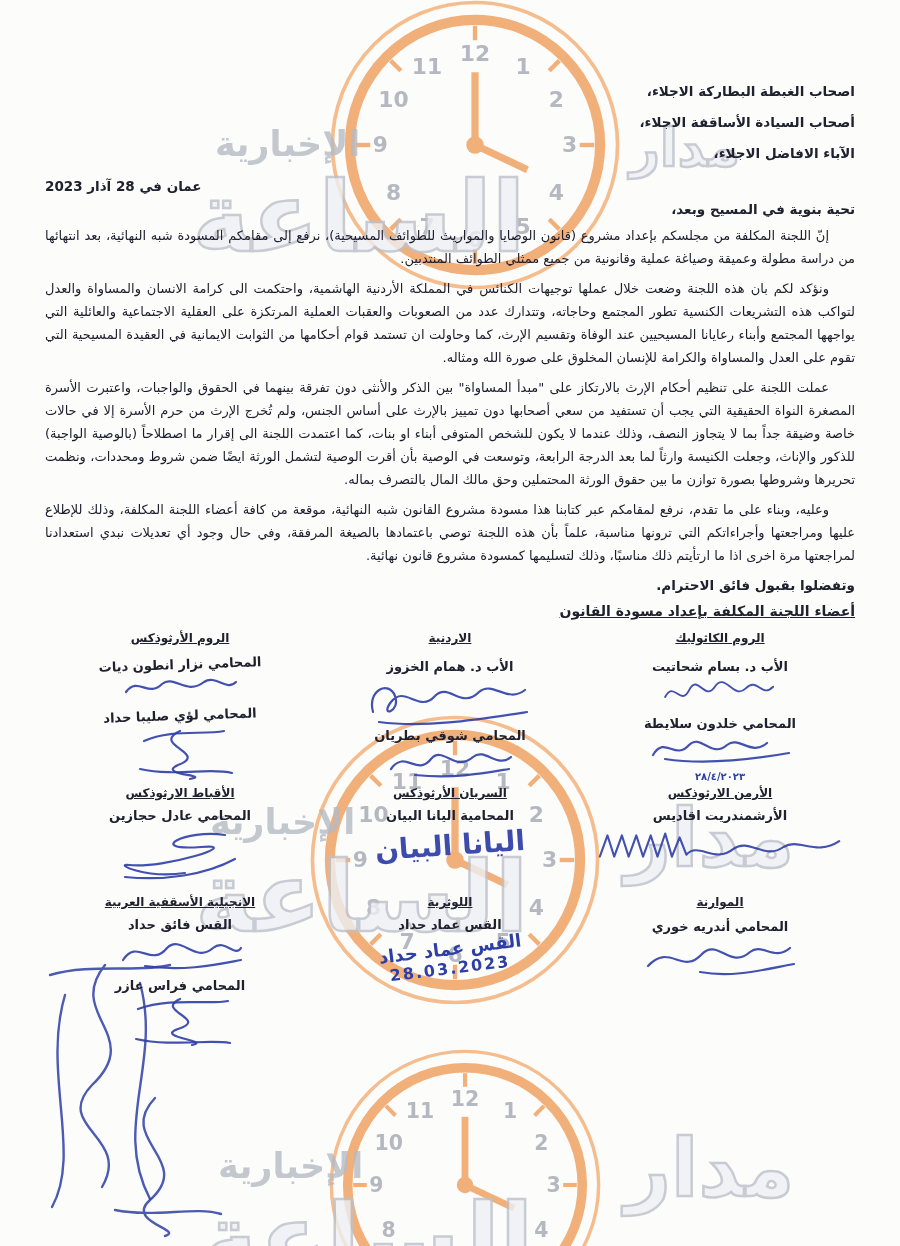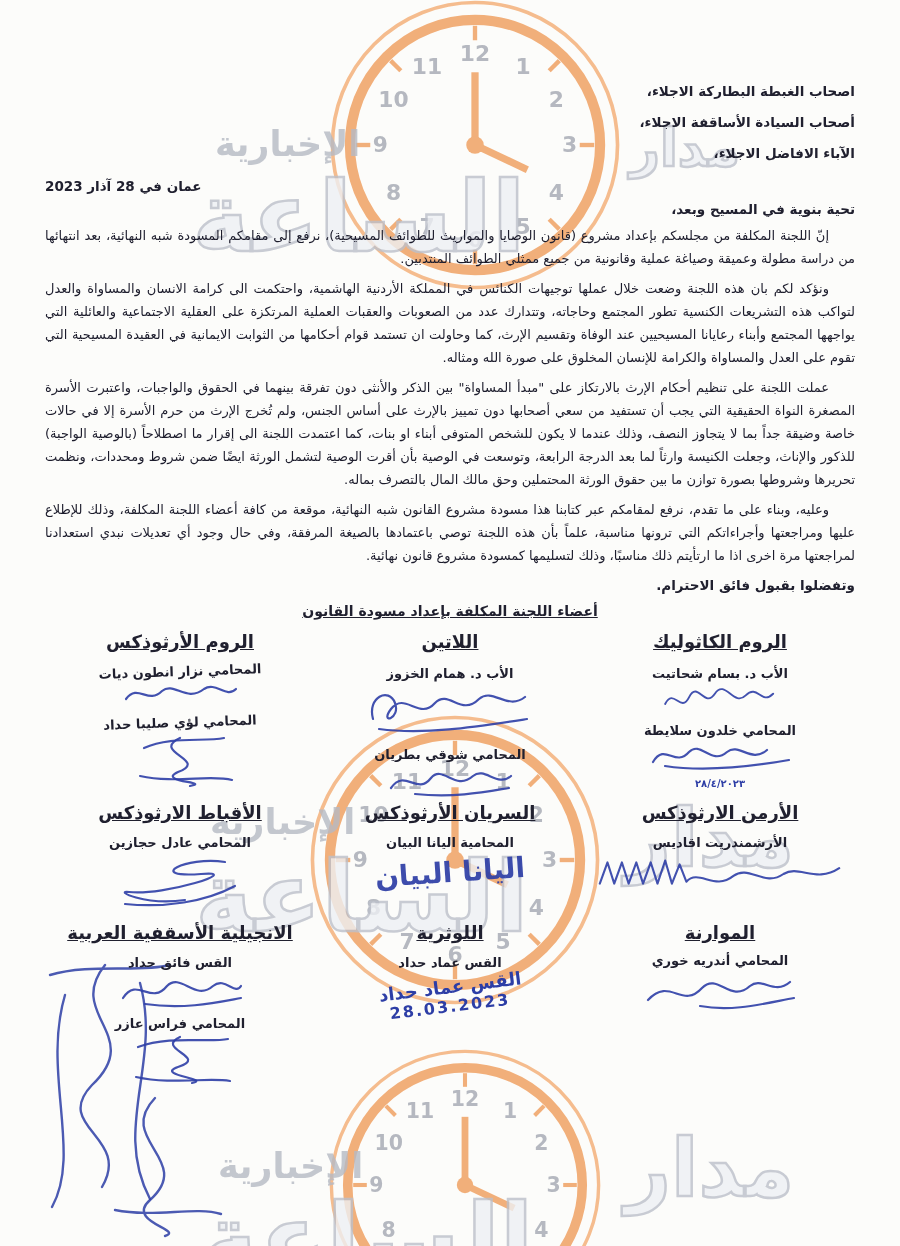--- a/index.html
+++ b/index.html
@@ -28,28 +28,28 @@
   .date-line { font-size:13.5px; font-weight:bold; text-align:left; line-height:30px; margin-top:2px; }
   .greeting  { font-size:13.5px; font-weight:bold; margin-top:0; }
 
   .para {
     font-size:13px; line-height:23px; text-align:justify;
     text-indent:26px; margin-top:7px; color:#1c1c2c;
   }
   .closing { font-size:13.5px; font-weight:bold; margin-top:10px; }
 
   .sig-title {
-    text-align:center; font-size:14px; font-weight:bold;
+    font-size:14px; font-weight:bold;
     text-decoration:underline; margin-top:10px;
   }
 
   .sig-grid { display:grid; grid-template-columns:1fr 1fr 1fr; margin-top:12px; }
   .sig-cell { text-align:center; position:relative; padding:0 8px; }
-  .sig-head { font-size:18px; font-weight:bold; text-decoration:underline; margin-bottom:8px; }
-  .sig-name { font-size:13px; font-weight:bold; margin-top:12px; }
+  .sig-head { font-size:12px; font-weight:bold; text-decoration:underline; margin-bottom:8px; }
+  .sig-name { font-size:13px; font-weight:bold; margin-top:0; }
   .rot-l { transform:rotate(-2deg); }
 
   .scribble { display:block; margin:2px auto 0 auto; }
   .scribble path {
     stroke:#2d3ea6; fill:none; stroke-width:2.2;
     stroke-linecap:round; stroke-linejoin:round; opacity:.9;
   }
   .hand { color:#2d3ea6; font-weight:bold; }
   .hand-date { font-size:10px; margin-top:8px; }
   .hand-big  { font-size:28px; transform:rotate(-4deg); margin-top:6px; opacity:.92; }
@@ -168,21 +168,21 @@
         <svg class="scribble" width="120" height="30" viewBox="0 0 140 34">
           <path d="M6 24 C16 4 24 36 34 16 S52 30 64 12 S86 28 100 14 S118 26 132 12"></path>
         </svg>
         <p class="sig-name" style="margin-top:10px">المحامي خلدون سلايطة</p>
         <svg class="scribble" width="150" height="30" viewBox="0 0 150 30">
           <path d="M8 22 C20 2 30 28 44 12 C56 0 66 26 82 12 C94 2 106 24 122 10 M20 26 C60 32 110 26 144 20"></path>
         </svg>
         <p class="hand hand-date">٢٨/٤/٢٠٢٣</p>
       </div>
       <div class="sig-cell">
-        <h4 class="sig-head">اللاتين</h4>
+        <h4 class="sig-head">الاردنية</h4>
         <p class="sig-name" style="margin-top:14px">الأب د. همام الخزوز</p>
         <svg class="scribble" width="170" height="52" viewBox="0 0 170 52">
           <path d="M8 36 C2 14 24 4 30 20 C36 36 14 42 26 26 C40 8 54 38 70 20 C84 6 96 34 114 16 C128 4 142 28 160 14"></path>
           <path d="M14 46 C60 52 110 44 162 36"></path>
         </svg>
         <p class="sig-name">المحامي شوقي بطريان</p>
         <svg class="scribble" width="130" height="34" viewBox="0 0 130 34">
           <path d="M6 24 C20 4 32 32 46 14 C58 0 70 28 88 12 C100 2 112 24 126 12 M30 30 C70 34 100 28 124 24"></path>
         </svg>
       </div>

